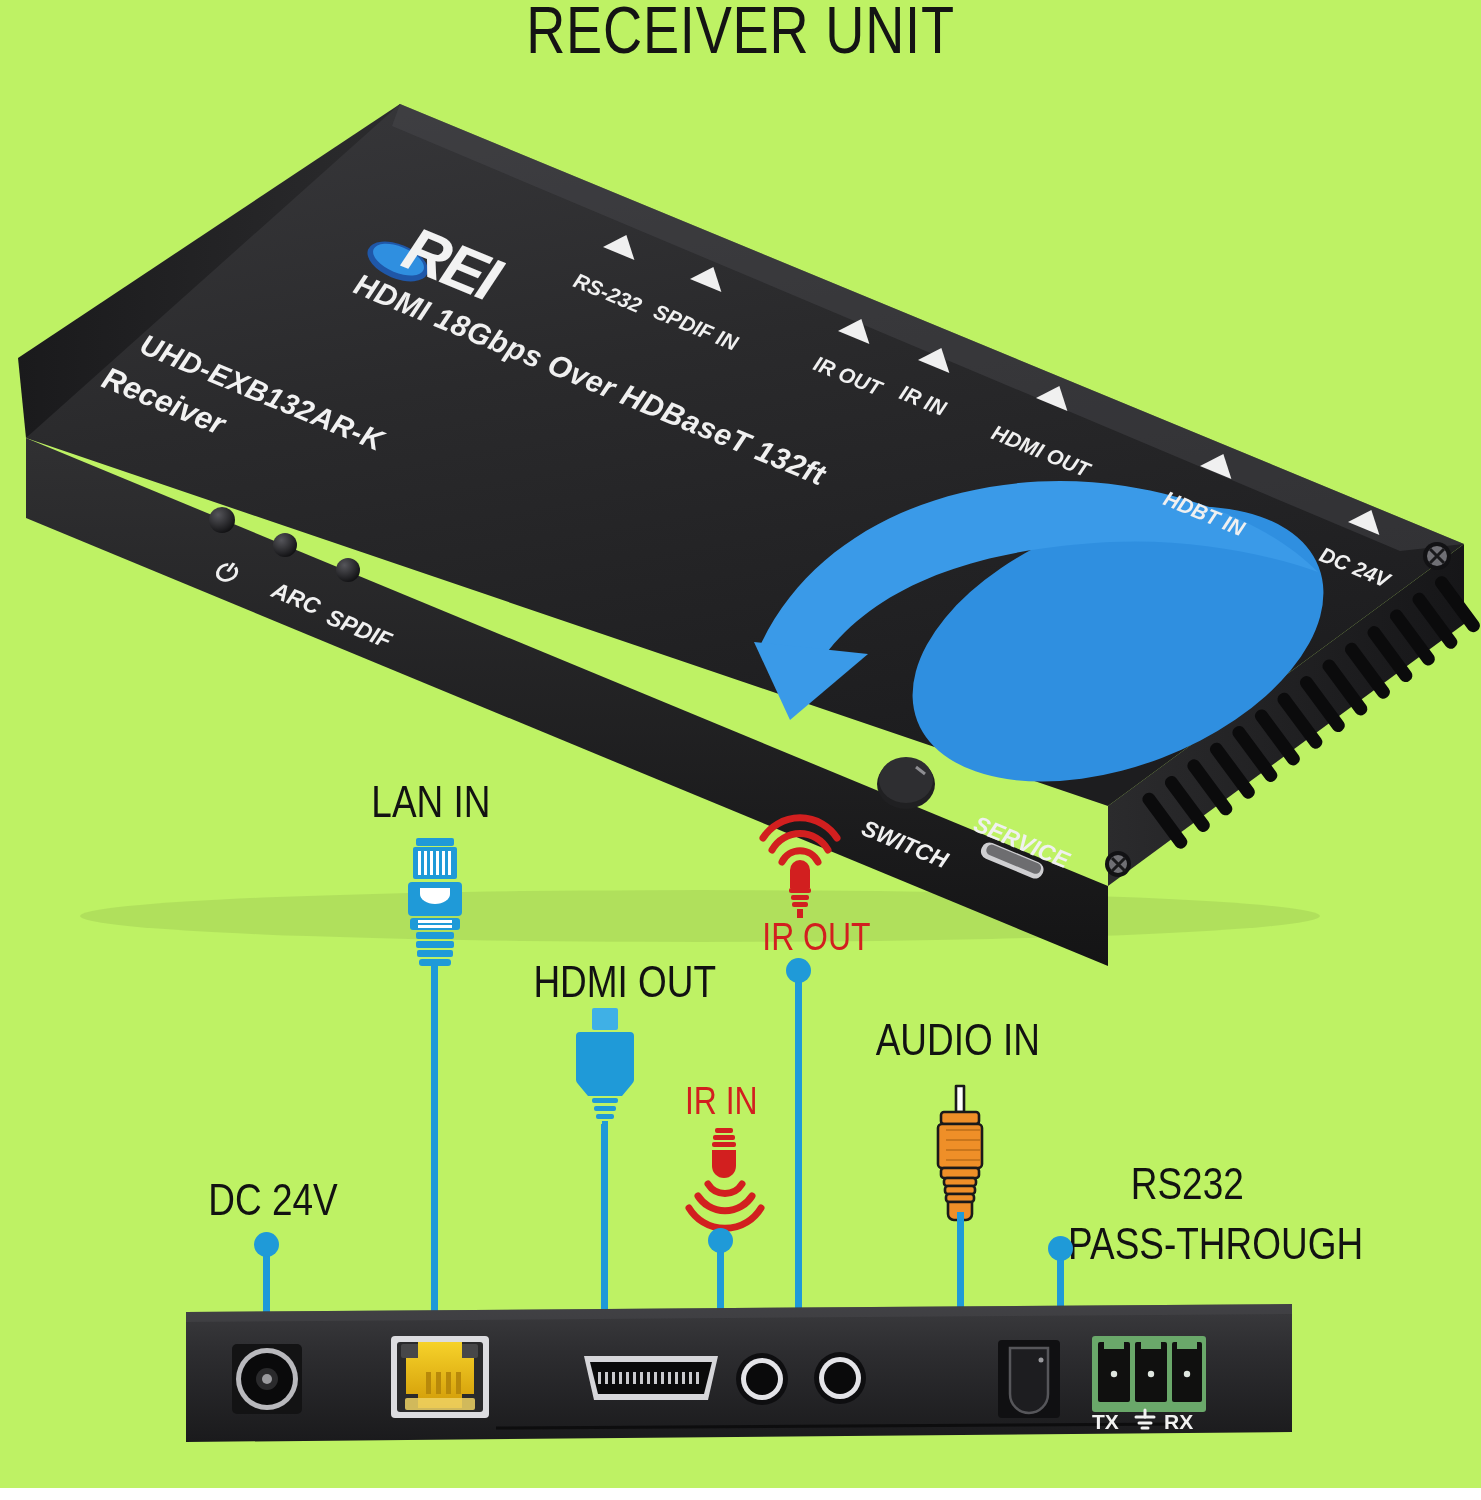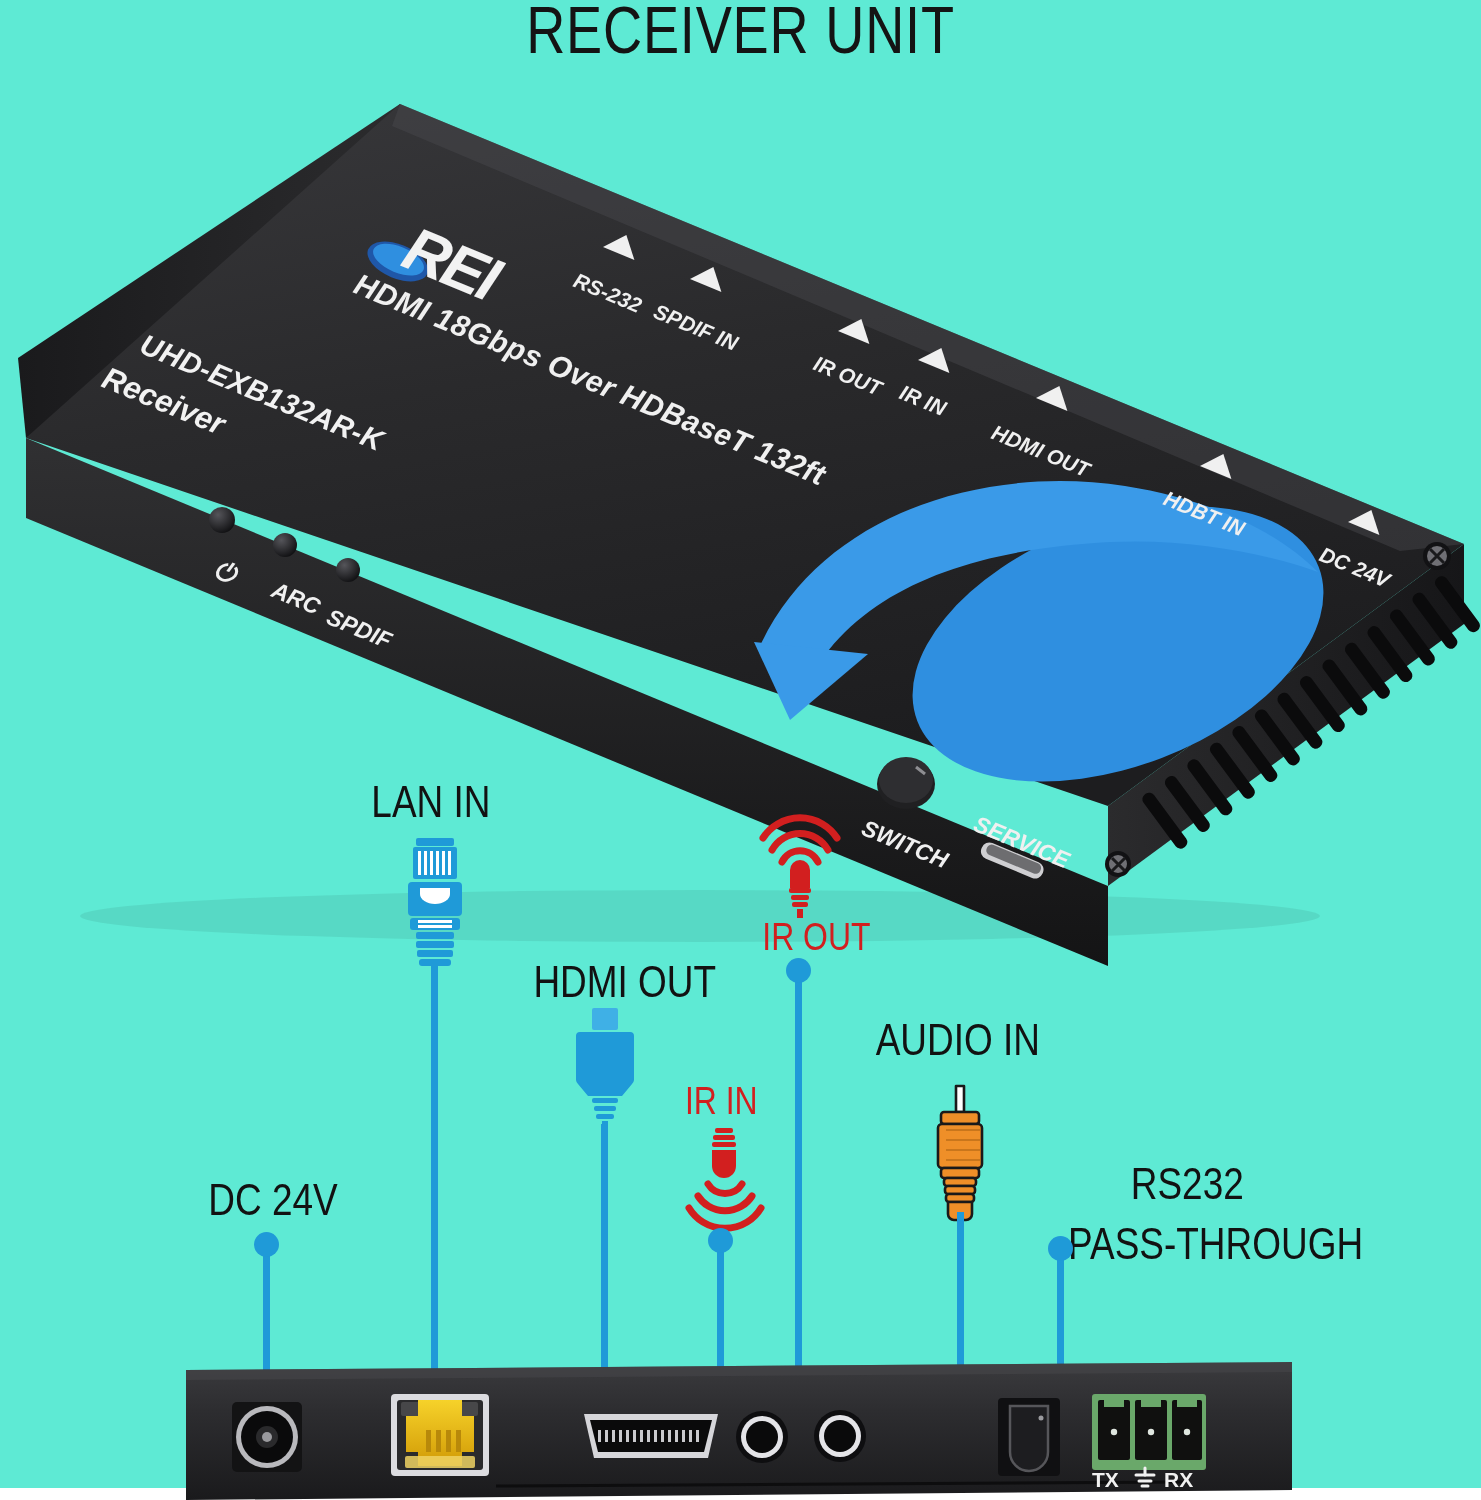--- a/index.html
+++ b/index.html
@@ -2,21 +2,21 @@
 <html><head>
 <meta charset="utf-8">
 <style>
   * { box-sizing: border-box; margin: 0; padding: 0; }
   html, body {
     width: 1481px; height: 1500px;
     background: #ffffff;
     font-family: "Liberation Sans", sans-serif;
     overflow: hidden;
   }
-  #stage { position: relative; width: 1481px; height: 1488px; background: #5eead4; padding-left: 8px; }
+  #stage { position: relative; width: 1481px; height: 1488px; background: #bef264; padding-left: 8px; }
 
   
   .page-title {
     position: absolute; top: -8px; left: 0; width: 1481px;
     text-align: center;
     font-size: 66px;
     letter-spacing: 1px;
     color: #141414;
     font-weight: 400;
     transform: scaleX(0.82);
@@ -47,21 +47,21 @@
     width: 25px; height: 25px;
     border-radius: 50%;
     background: #1f9ad8;
   }
 
   
   #device-top { position: absolute; left: 0; top: 86px; width: 1481px; height: 870px; }
 
   
   #rear-panel {
-    position: absolute; left: 186px; top: 1358px;
+    position: absolute; left: 186px; top: 1300px;
     width: 1106px; height: 142px;
   }
 
   
   .icon { position: absolute; }
   svg { display: block; overflow: visible; }
 </style>
 </head>
 <body>
 

